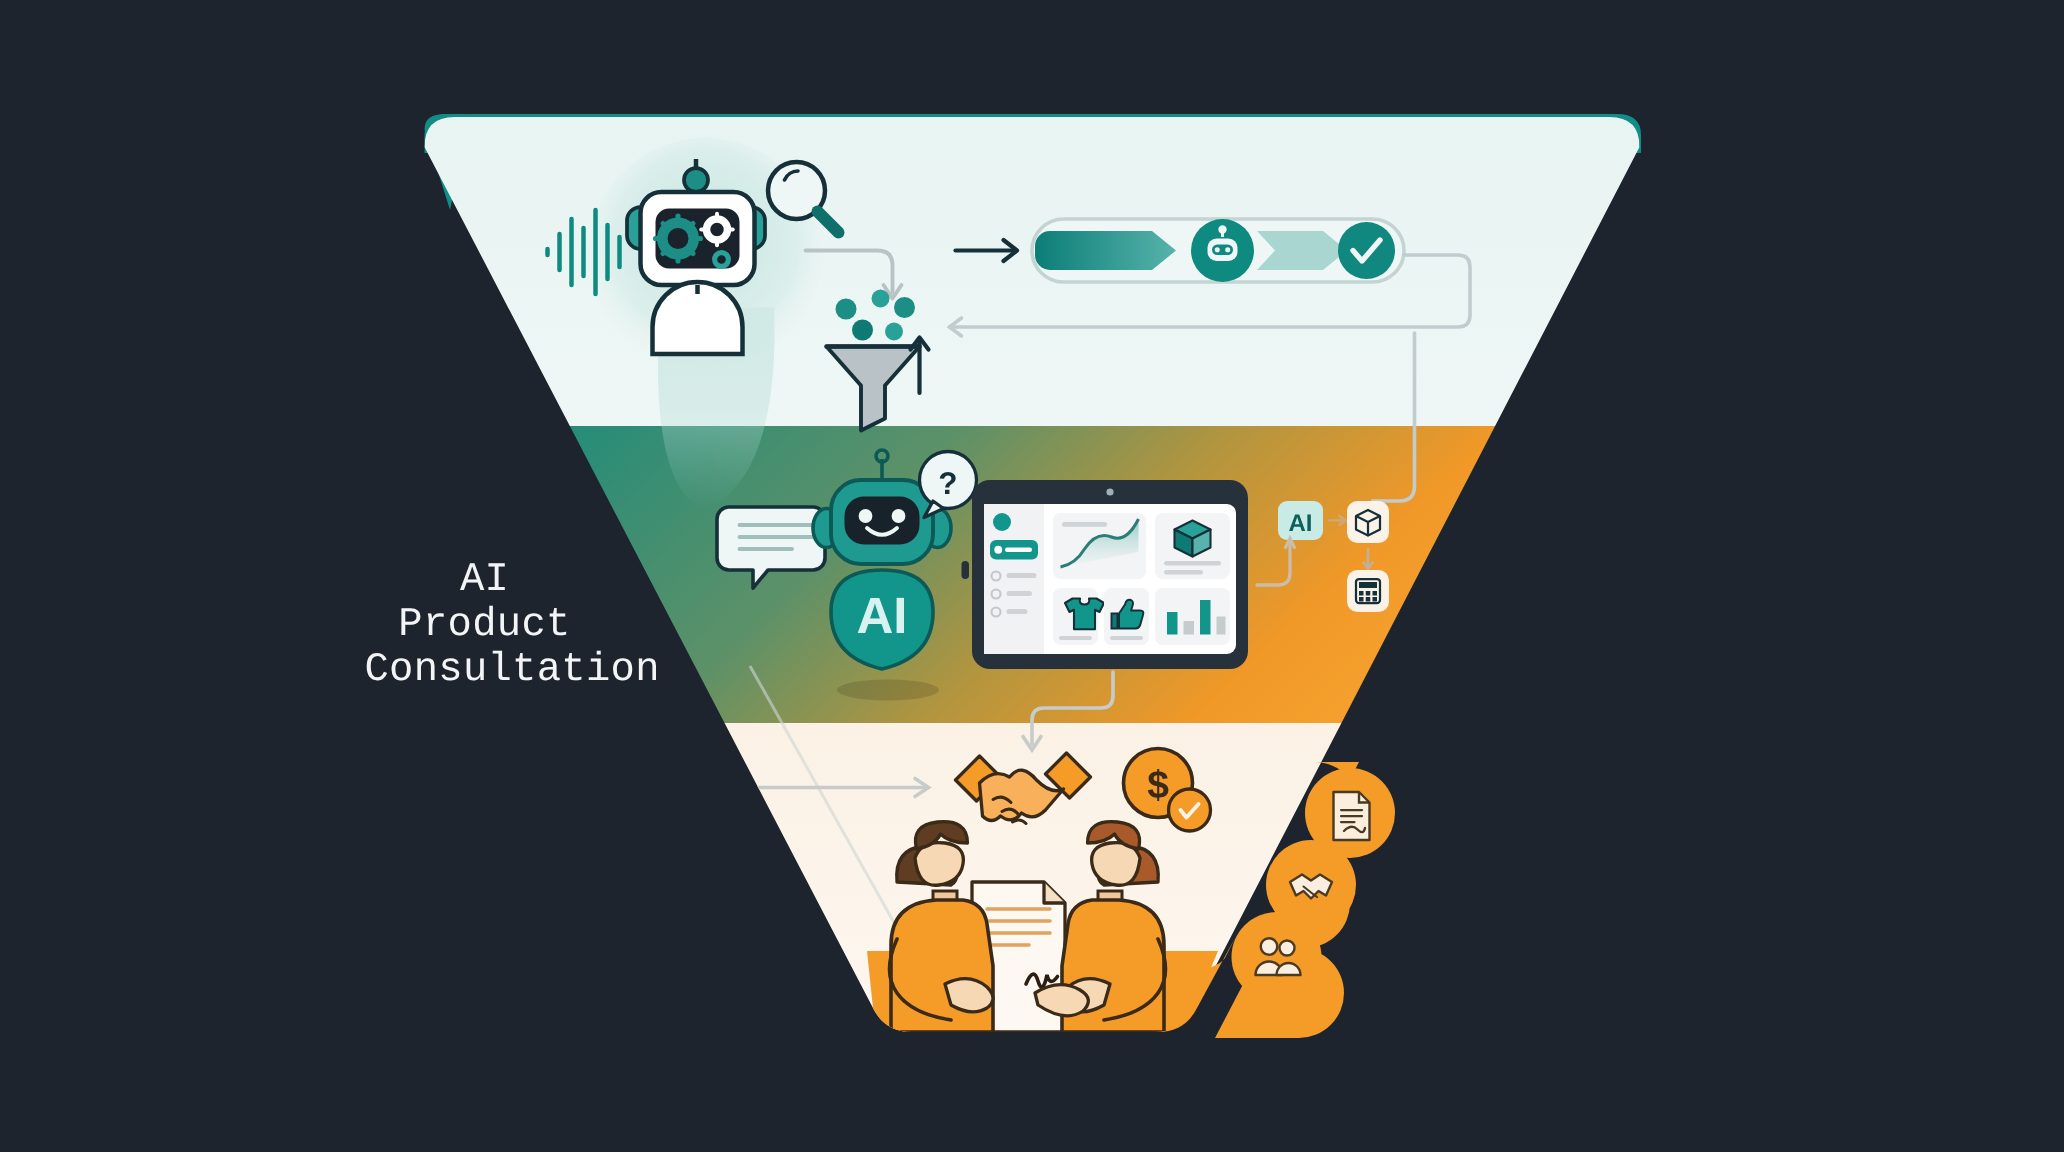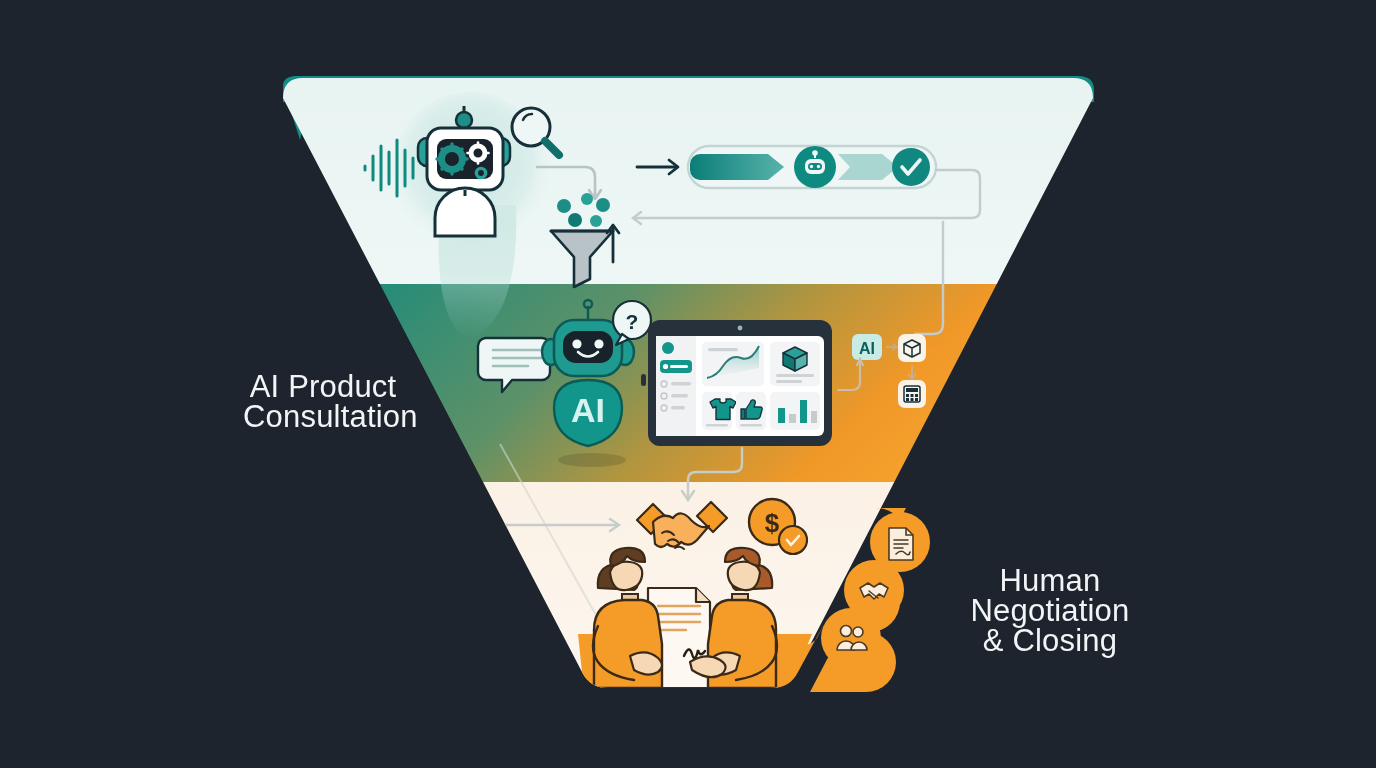--- a/index.html
+++ b/index.html
@@ -1,20 +1,20 @@
 <!DOCTYPE html>
 <html><head>
 <meta charset="utf-8">
 <style>
   html,body{margin:0;padding:0;background:#1d242d;}
   body{width:1376px;height:768px;overflow:hidden;font-family:"Liberation Sans",sans-serif;}
   #stage{position:relative;width:1376px;height:768px;background:#1d242d;}
   #art{position:absolute;left:0;top:0;width:1376px;height:768px;}
-  .lbl{position:absolute;color:#f2f4f6;font-family:Liberation Sans, sans-serif;
-       font-size:31px;line-height:30px;letter-spacing:.2px;text-align:center;white-space:pre-line;}
+  .lbl{position:absolute;color:#f2f4f6;font-family:Liberation Mono, monospace;
+       font-size:27px;line-height:30px;letter-spacing:.2px;text-align:center;white-space:pre-line;}
   #label-left{left:243px;top:372px;width:160px;text-align:center;}
   #label-right{left:930px;top:566px;width:240px;text-align:center;}
 </style>
 </head>
 <body>
 
 <div id="stage">
 
   <svg id="art" viewBox="0 0 1376 768">
     <defs>
@@ -414,16 +414,14 @@
         <path d="M740,656 q-16,-8 -28,2 q-8,8 0,14 q10,6 24,-2 Z" fill="#f6d9b4" stroke="#3a2a17" stroke-width="2.2" stroke-linejoin="round"></path>
         <path d="M690,662 q16,-10 30,-2 q10,6 2,14 q-12,8 -30,-4 Z" fill="#f6d9b4" stroke="#3a2a17" stroke-width="2.2" stroke-linejoin="round"></path>
       </g>
     </g>
 
     <path d="M283,98 q0,-20 20,-20 H1073 q20,0 20,20 L796,672 q-8,16 -26,16 H608 q-18,0 -26,-16 Z" fill="none" stroke="#1d242d" stroke-width="0"></path>
   </svg>
 
   <div class="lbl" id="label-left">AI Product
 Consultation</div>
-  <div class="lbl" id="label-right">Human Negotiation
-&amp; Closing</div>
 
 </div>
 
 </body></html>

